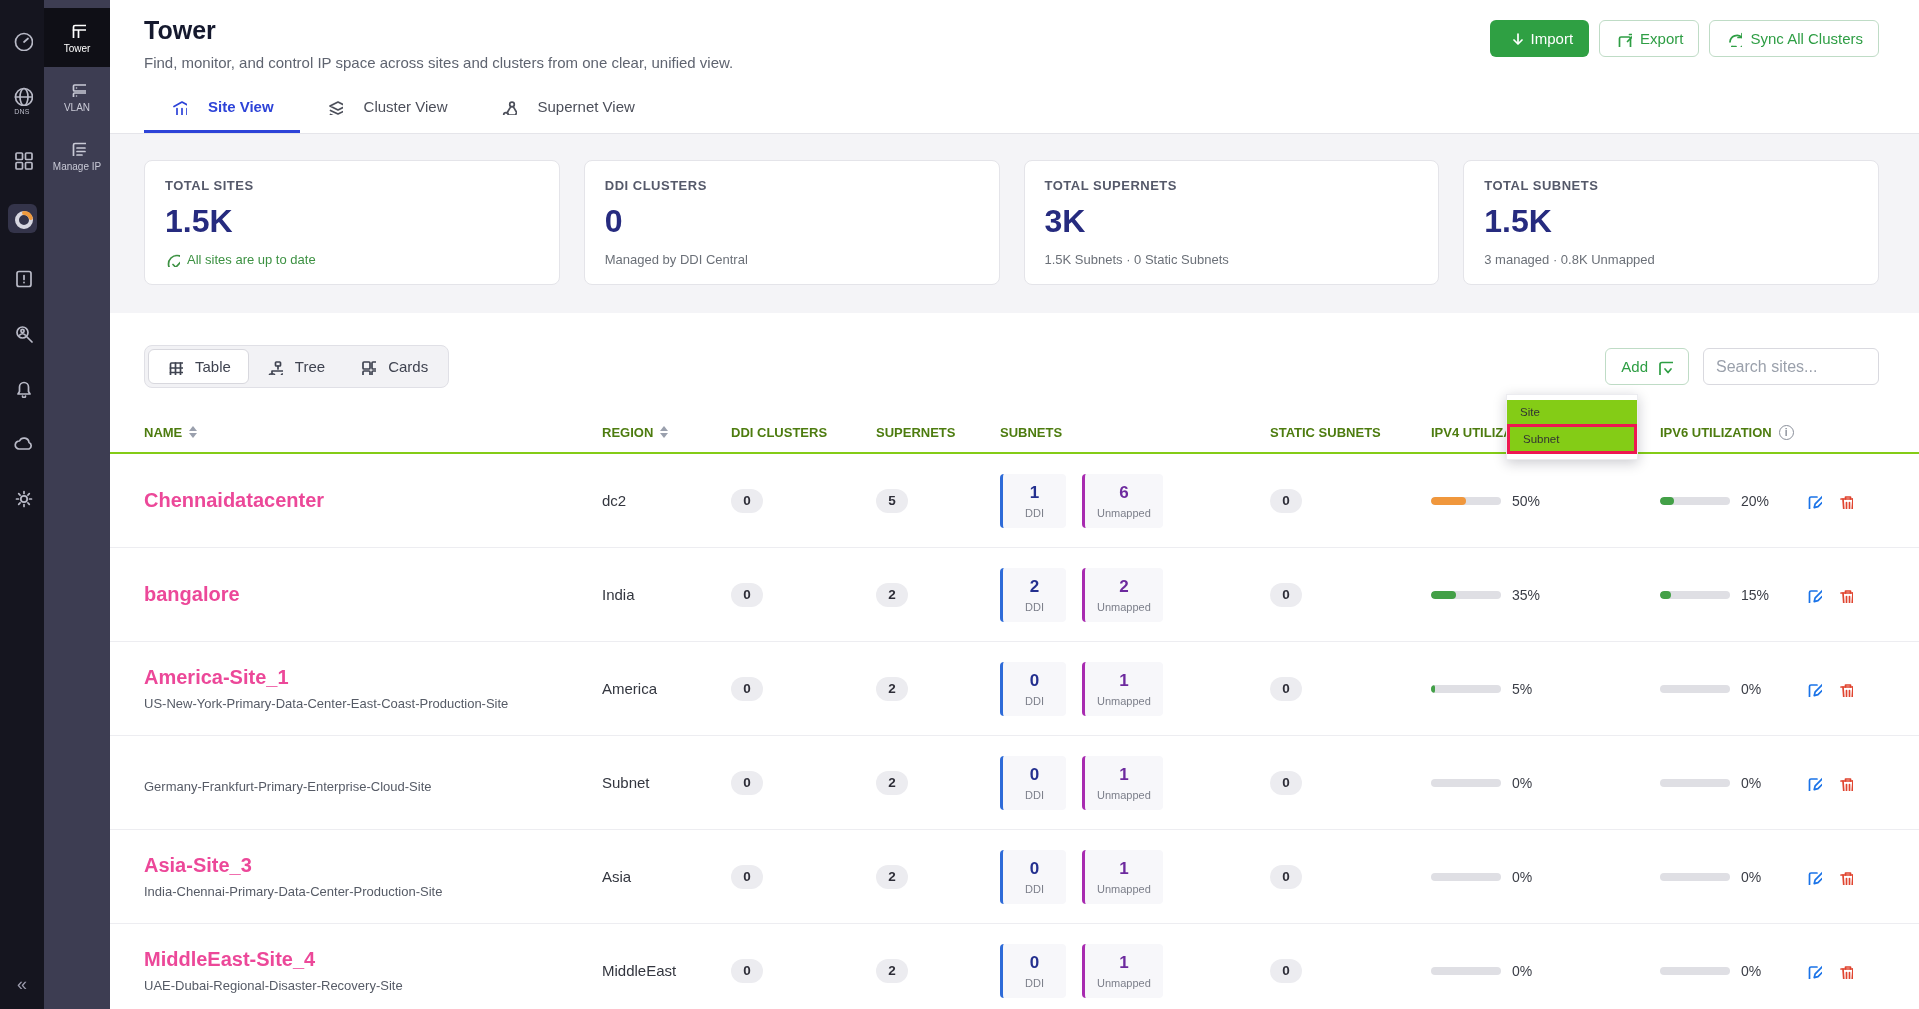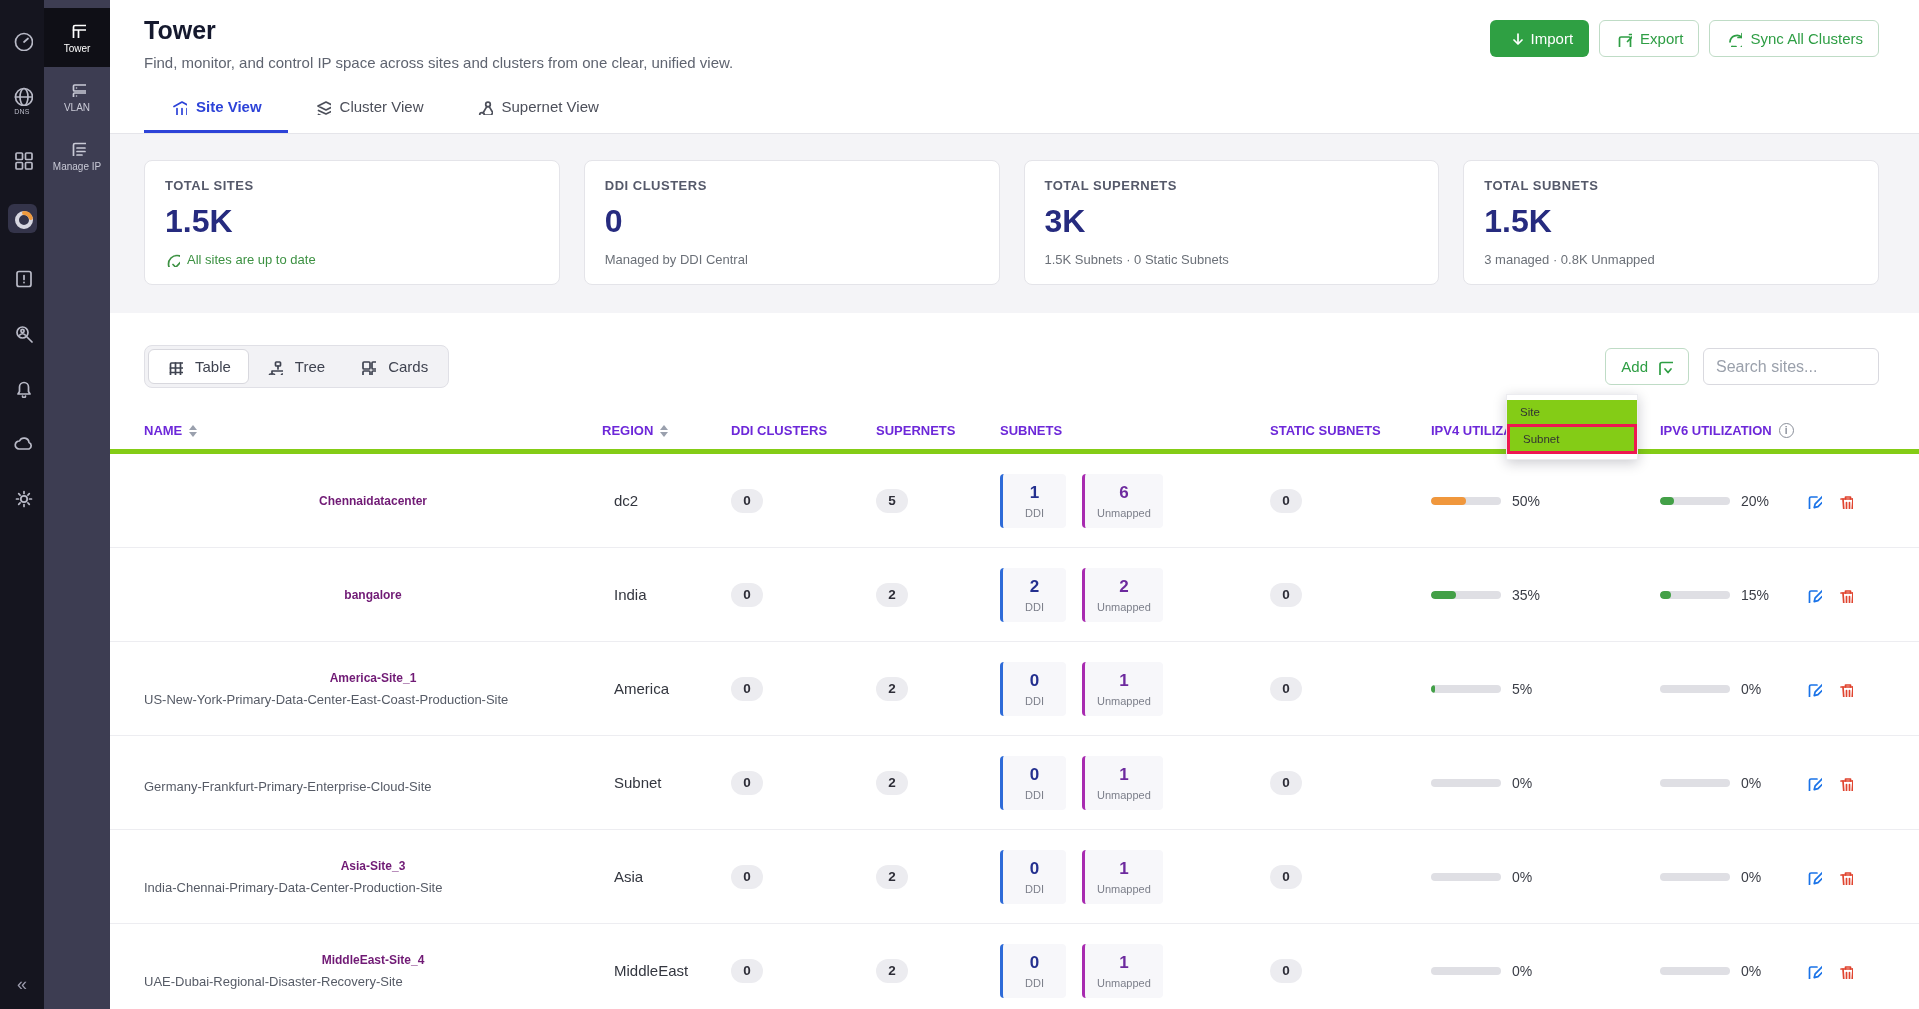--- a/index.html
+++ b/index.html
@@ -42,21 +42,21 @@
   .hdr-buttons { display:flex; gap:10px; padding-top:4px; }
   .btn {
     height:37px; border-radius:6px; display:inline-flex; align-items:center; gap:8px;
     font-size:15px; padding:0 15px; cursor:pointer; border:1px solid transparent; background:#fff; white-space:nowrap;
   }
   .btn.primary { background:#2fa043; color:#fff; }
   .btn.ghost   { border:1px solid #bfdcc6; color:#2e9e44; }
 
   .tabbar { display:flex; padding:0 34px; border-bottom:1px solid #e5e5ea; margin-top:12px; }
   .tab {
-    display:flex; align-items:center; gap:9px; padding:15px 26px; font-size:15px;
+    display:flex; align-items:center; gap:21px; padding:15px 26px; font-size:15px;
     color:#4c4f5a; border-bottom:3px solid transparent; cursor:pointer;
   }
   .tab.active { color:#2d43d8; font-weight:bold; border-bottom-color:#2d43d8; }
 
   .stats { background:#f4f4f7; padding:26px 40px 28px 34px; display:flex; gap:24px; }
   .card { flex:1; background:#fff; border:1px solid #e4e4e9; border-radius:8px; padding:17px 20px; }
   .card-label { font-size:13px; letter-spacing:.5px; color:#55596a; font-weight:bold; }
   .card-value { font-size:32px; font-weight:bold; color:#262b7f; margin-top:10px; }
   .card-foot  { font-size:13px; color:#6b7078; margin-top:12px; display:flex; gap:7px; align-items:center; }
   .card-foot.success { color:#3c9142; }
@@ -76,39 +76,39 @@
   .menu-item { font-size:11.5px; color:#333; padding:6px 13px; cursor:pointer; background:#84cc16; }
 
   
   .table { margin-top:24px; }
   .grid-cols {
     display:grid;
     grid-template-columns:458px 129px 145px 124px 270px 161px 229px 145px 74px;
   }
   .thead {
     padding:0 40px 0 34px; align-items:center; height:42px;
-    border-bottom:5px solid #84cc16; font-size:13px; font-weight:bold; color:#6d28d9;
+    border-bottom:2px solid #84cc16; font-size:13px; font-weight:bold; color:#4d7c0f;
   }
   .th { display:flex; align-items:center; }
   .sort { display:inline-flex; flex-direction:column; margin-left:7px; gap:2px; }
   .sort i { width:0; height:0; border-left:4px solid transparent; border-right:4px solid transparent; }
   .sort .up   { border-bottom:5px solid #9aa0ad; }
   .sort .down { border-top:5px solid #9aa0ad; }
   .info-icon {
     width:15px; height:15px; border:1px solid #8a8f9a; border-radius:50%;
     display:inline-flex; align-items:center; justify-content:center;
     font-size:10px; color:#8a8f9a; margin-left:7px; font-style:normal;
   }
   .info-icon::before { content:"i"; }
 
   .trow { padding:0 40px 0 34px; min-height:94px; align-items:center; border-bottom:1px solid #ededf1; }
   .name-cell { display:flex; flex-direction:column; justify-content:center; }
-  .site-name { color:#701a75; font-weight:bold; font-size:12px; cursor:pointer;text-align:center; }
+  .site-name { color:#ec4899; font-weight:bold; font-size:20px; cursor:pointer; }
   .site-desc { font-size:13px; color:#565b66; margin-top:7px; }
-  .region-cell { font-size:15px; color:#33363f;margin-left:12px; }
+  .region-cell { font-size:15px; color:#33363f; }
   .badge {
     display:inline-flex; min-width:32px; height:24px; align-items:center; justify-content:center;
     background:#ececf0; border-radius:12px; font-size:13.5px; font-weight:bold; color:#2e2e38; padding:0 10px;
   }
   .subnets-cell { display:flex; gap:16px; }
   .mini {
     background:#f7f7fa; border-left:3px solid #2e6bd8; border-radius:4px;
     padding:9px 12px; min-width:66px; display:flex; flex-direction:column; align-items:center; gap:4px;
   }
   .mini .num { font-size:17px; font-weight:bold; color:#24308f; }

